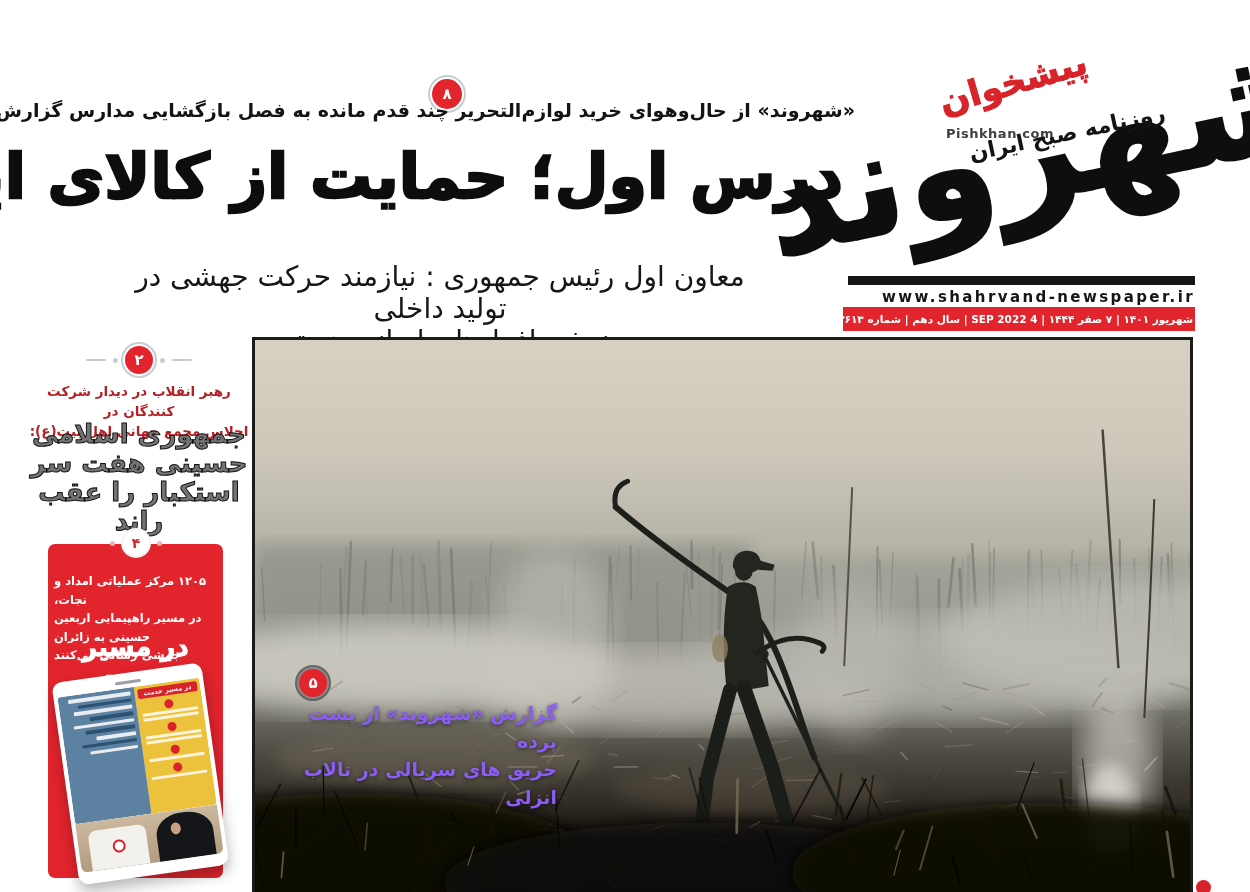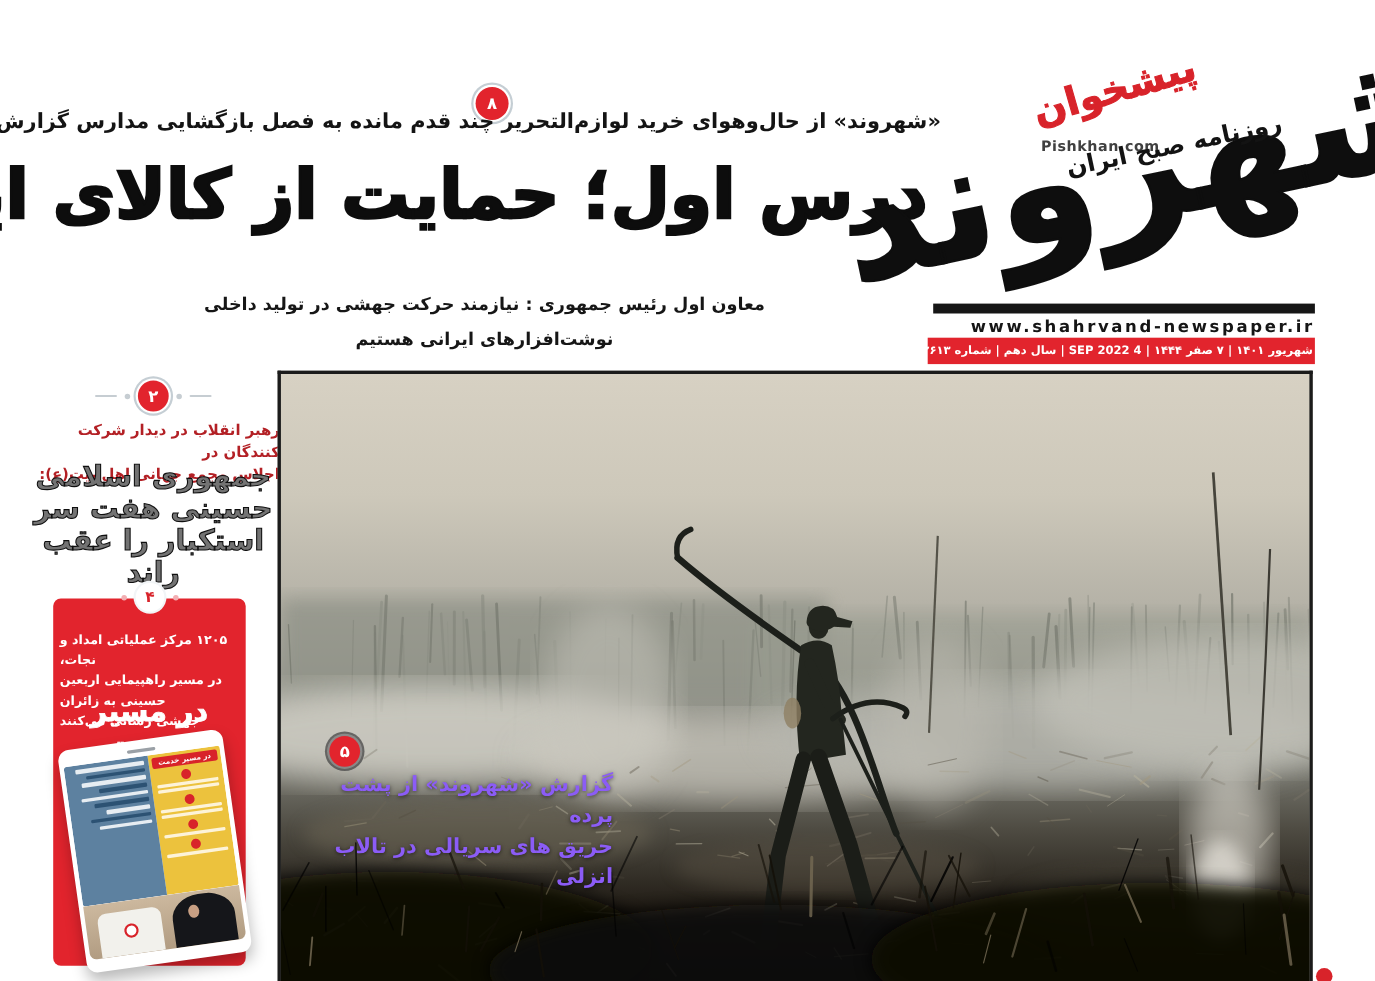--- a/index.html
+++ b/index.html
@@ -29,21 +29,21 @@
   
   .lead-kicker{
     left:40px;top:99px;width:815px;text-align:center;font-size:19px;font-weight:bold;
     white-space:nowrap;color:#141414;
   }
   .lead-headline{
     left:28px;top:140px;width:815px;text-align:center;font-size:62px;font-weight:bold;
     white-space:nowrap;color:#0d0d0d;-webkit-text-stroke:2.4px #0d0d0d;letter-spacing:-1px;
   }
   .lead-subhead{
-    left:115px;top:261px;width:650px;text-align:center;font-size:16px;font-weight:bold;
+    left:115px;top:261px;width:650px;text-align:center;font-size:28px;font-weight:normal;
     line-height:32px;color:#161616;
   }
   
   .mast-logo{
     left:838px;top:22px;width:408px;height:252px;display:flex;align-items:center;justify-content:center;
     pointer-events:none;
   }
   .mast-logo span{
     font-size:148px;font-weight:bold;color:#0e0e0e;-webkit-text-stroke:2px #0e0e0e;
     transform:rotate(-12deg);letter-spacing:-6px;white-space:nowrap;
@@ -65,21 +65,21 @@
     left:848px;top:288px;width:347px;text-align:right;direction:ltr;
     font-size:15px;font-weight:bold;letter-spacing:2.4px;color:#161616;white-space:nowrap;
   }
   .mast-datebar{
     left:843px;top:307px;width:352px;height:24px;background:#e2242d;color:#fff;
     display:flex;align-items:center;justify-content:center;font-size:10.5px;font-weight:bold;
     white-space:nowrap;
   }
   
   .leader-kicker{
-    left:24px;top:381px;width:230px;text-align:right;font-size:13.5px;font-weight:bold;
+    left:24px;top:381px;width:230px;text-align:center;font-size:13.5px;font-weight:bold;
     line-height:20px;color:#b32025;
   }
   .leader-headline{
     left:12px;top:420px;width:254px;text-align:center;font-size:26px;font-weight:bold;
     line-height:29px;color:#737373;-webkit-text-stroke:1px #0f0f0f;
   }
   .service{
     left:48px;top:544px;width:175px;height:334px;background:#e2242d;border-radius:7px;
   }
   .service-lede{

